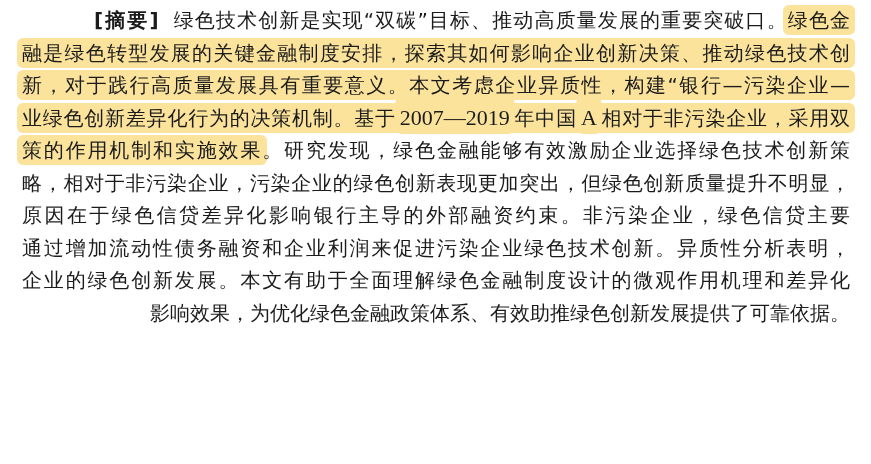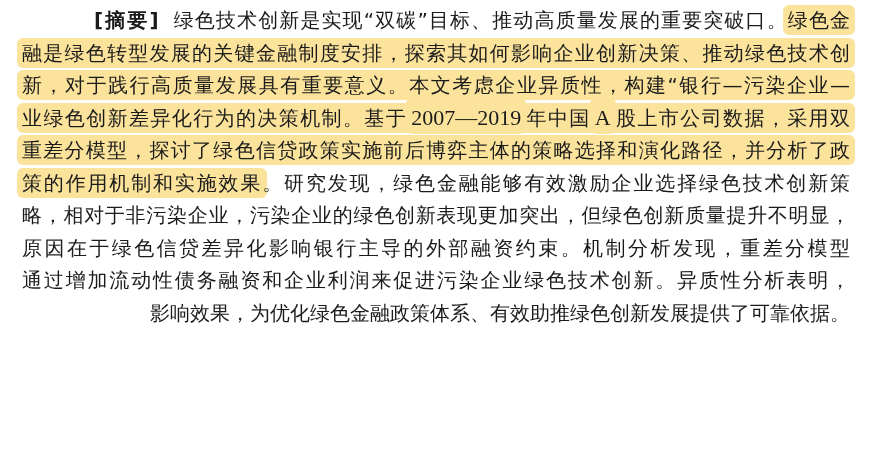--- a/index.html
+++ b/index.html
@@ -63,21 +63,21 @@
   .kw-item:last-child { margin-right: 0; }
 </style>
 </head>
 <body>
 
 <div class="page">
   <div id="abstract-lines">
       <div class="line justify indent"><span class="seg bold">[摘要]</span><span class="seg">绿色技术创新是实现“双碳”目标、推动高质量发展的重要突破口。</span><span class="hl-run"><span class="seg">绿色金</span></span></div>
       <div class="line justify"><span class="hl-run"><span class="seg">融是绿色转型发展的关键金融制度安排，探索其如何影响企业创新决策、推动绿色技术创</span></span></div>
       <div class="line justify"><span class="hl-run"><span class="seg">新，对于践行高质量发展具有重要意义。本文考虑企业异质性，构建“银行—污染企业—</span></span></div>
-      <div class="line justify"><span class="hl-run"><span class="seg">业绿色创新差异化行为的决策机制。基于</span><span class="seg latin">2007—2019</span><span class="seg">年中国</span><span class="seg latin">A</span><span class="seg">股上市公司数据，采用双</span></span></div>
-      <div class="line justify"><span class="hl-run"><span class="seg">重差分模型，探讨了绿色信贷政策实施前后博弈主体的策略选择和演化路径，并分析了政</span></span></div>
+      <div class="line justify"><span class="hl-run"><span class="seg">业绿色创新差异化行为的决策机制。基于</span><span class="seg latin">2007—2019</span><span class="seg">年中国</span><span class="seg latin">A</span><span class="seg">相对于非污染企业，采用双</span></span></div>
       <div class="line justify"><span class="hl-run"><span class="seg">策的作用机制和实施效果</span></span><span class="seg">。研究发现，绿色金融能够有效激励企业选择绿色技术创新策</span></div>
       <div class="line justify"><span class="seg">略，相对于非污染企业，污染企业的绿色创新表现更加突出，但绿色创新质量提升不明显，</span></div>
-      <div class="line justify"><span class="seg">原因在于绿色信贷差异化影响银行主导的外部融资约束。机制分析发现，重差分模型</span></div>
+      <div class="line justify"><span class="seg">原因在于绿色信贷差异化影响银行主导的外部融资约束。非污染企业，绿色信贷主要</span></div>
       <div class="line justify"><span class="seg">通过增加流动性债务融资和企业利润来促进污染企业绿色技术创新。异质性分析表明，</span></div>
+      <div class="line justify"><span class="seg">企业的绿色创新发展。本文有助于全面理解绿色金融制度设计的微观作用机理和差异化</span></div>
       <div class="line"><span class="seg">影响效果，为优化绿色金融政策体系、有效助推绿色创新发展提供了可靠依据。</span></div>
     </div>
 </div>
 
 </body></html>

